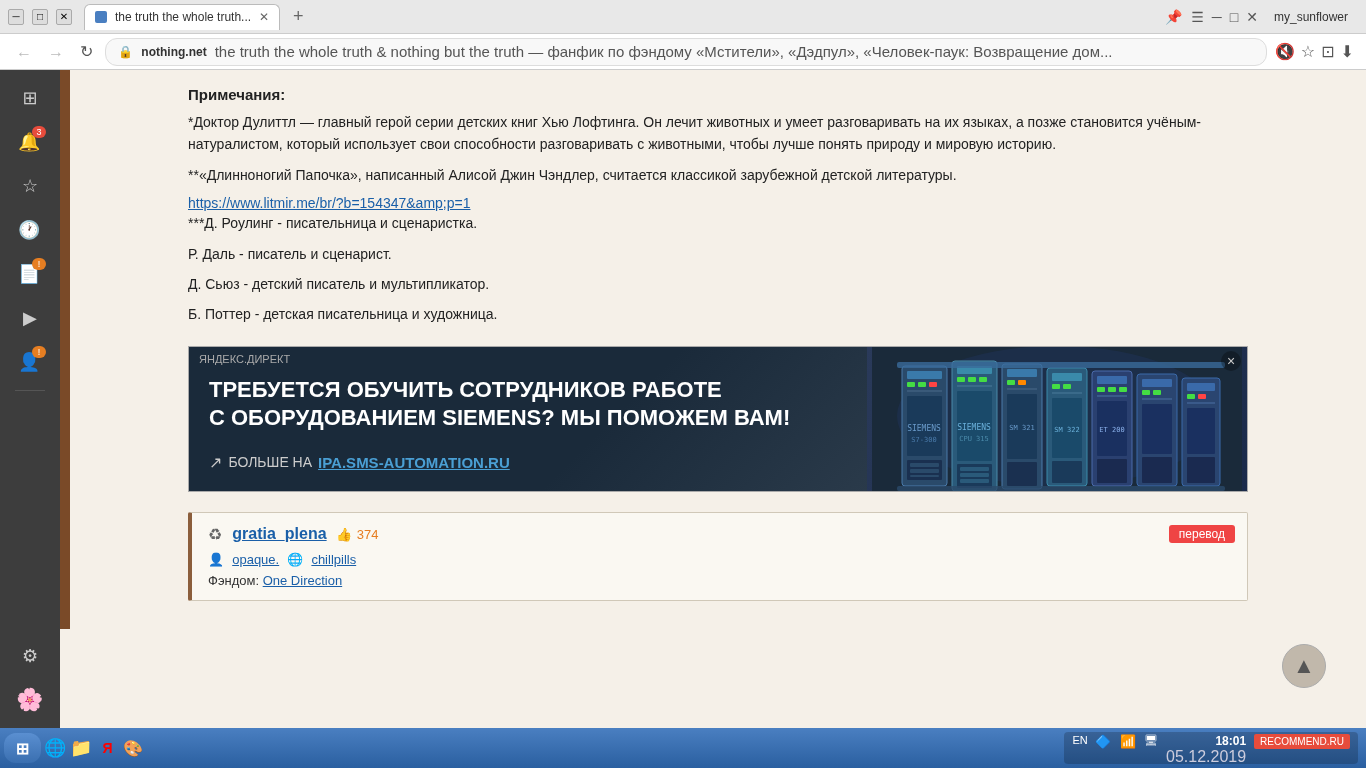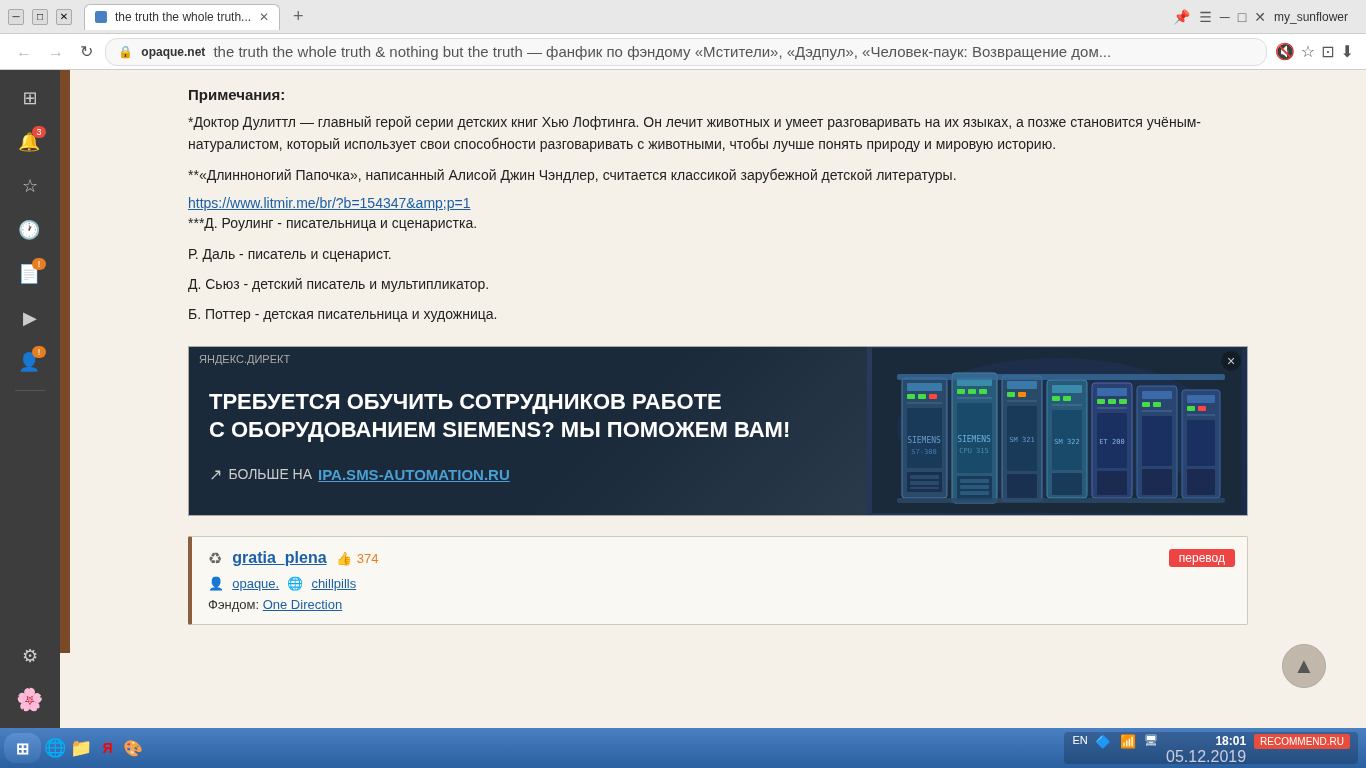--- a/index.html
+++ b/index.html
@@ -142,21 +142,21 @@
       text-decoration: underline;
     }
 
     
     .ad-banner {
       margin: 20px 0;
       position: relative;
       background: #1a2a3a;
       border: 1px solid #aaa;
       overflow: hidden;
-      height: 170px;
+      height: 146px;
     }
 
     .ad-label {
       position: absolute;
       top: 6px;
       left: 10px;
       font-size: 11px;
       color: #aaa;
       z-index: 2;
     }
@@ -399,31 +399,31 @@
       <span class="tab-label">the truth the whole truth...</span>
       <span class="tab-close">✕</span>
     </div>
     <div class="new-tab-btn">+</div>
     <div style="margin-left:auto;display:flex;align-items:center;gap:8px;padding-right:10px;">
       <span style="font-size:14px;color:#555;cursor:pointer;">📌</span>
       <span style="font-size:14px;color:#555;cursor:pointer;">☰</span>
       <span style="font-size:14px;color:#555;cursor:pointer;">─</span>
       <span style="font-size:14px;color:#555;cursor:pointer;">□</span>
       <span style="font-size:14px;color:#555;cursor:pointer;">✕</span>
-      <span style="font-size:12px;color:#333;margin-left:0;text-align:center;">my_sunflower</span>
+      <span style="font-size:12px;color:#333;margin-left:8px;text-align:center;">my_sunflower</span>
     </div>
   </div>
 
   <div class="address-bar">
     <span class="nav-btn disabled">←</span>
     <span class="nav-btn disabled">→</span>
     <span class="nav-btn">↻</span>
     <div class="url-box">
       <span class="lock-icon">🔒</span>
-      <span class="domain">opaque.net</span>
+      <span class="domain">nothing.net</span>
       <span class="url-path">the truth the whole truth &amp; nothing but the truth — фанфик по фэндому «Мстители», «Дэдпул», «Человек-паук: Возвращение дом...</span>
     </div>
     <div class="addr-right-btns">
       <span class="addr-icon-btn">🔇</span>
       <span class="addr-icon-btn">☆</span>
       <span class="addr-icon-btn">⊡</span>
       <span class="addr-icon-btn">⬇</span>
     </div>
   </div>
 </div>

